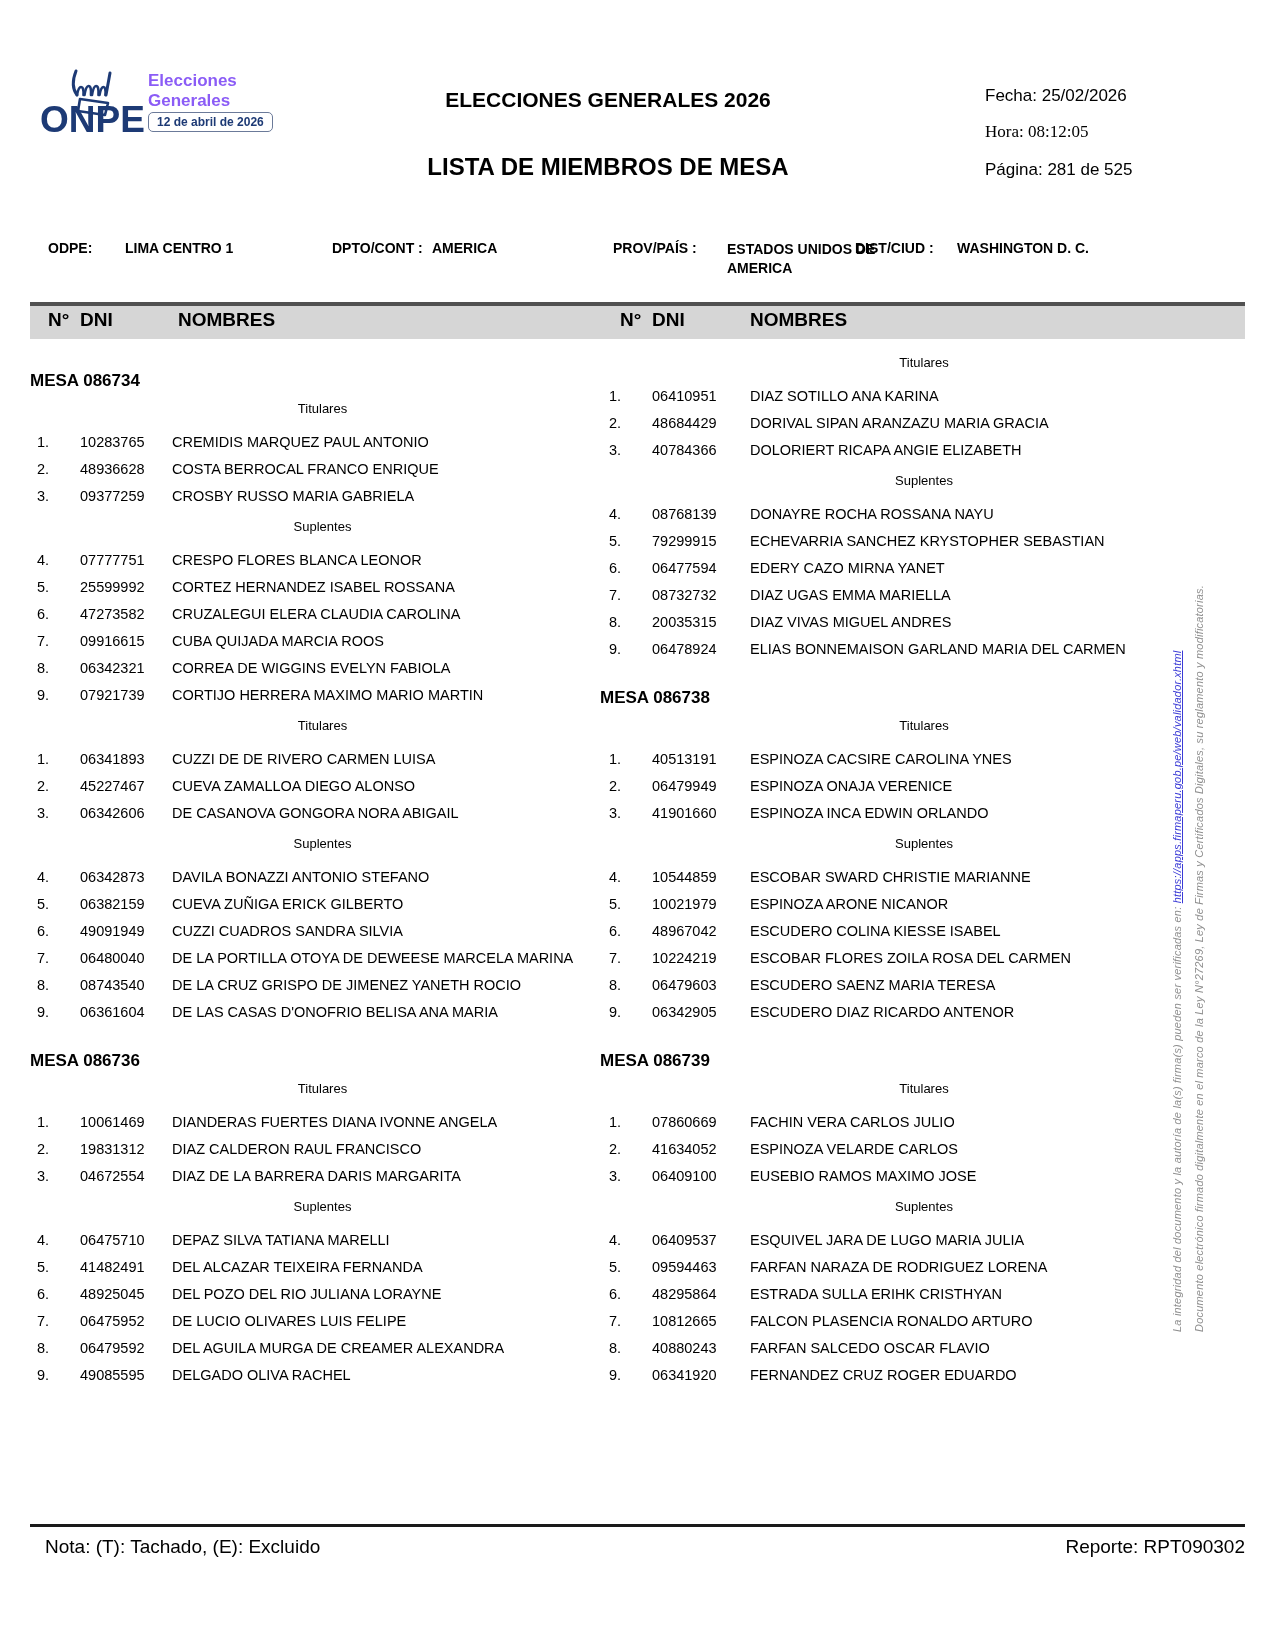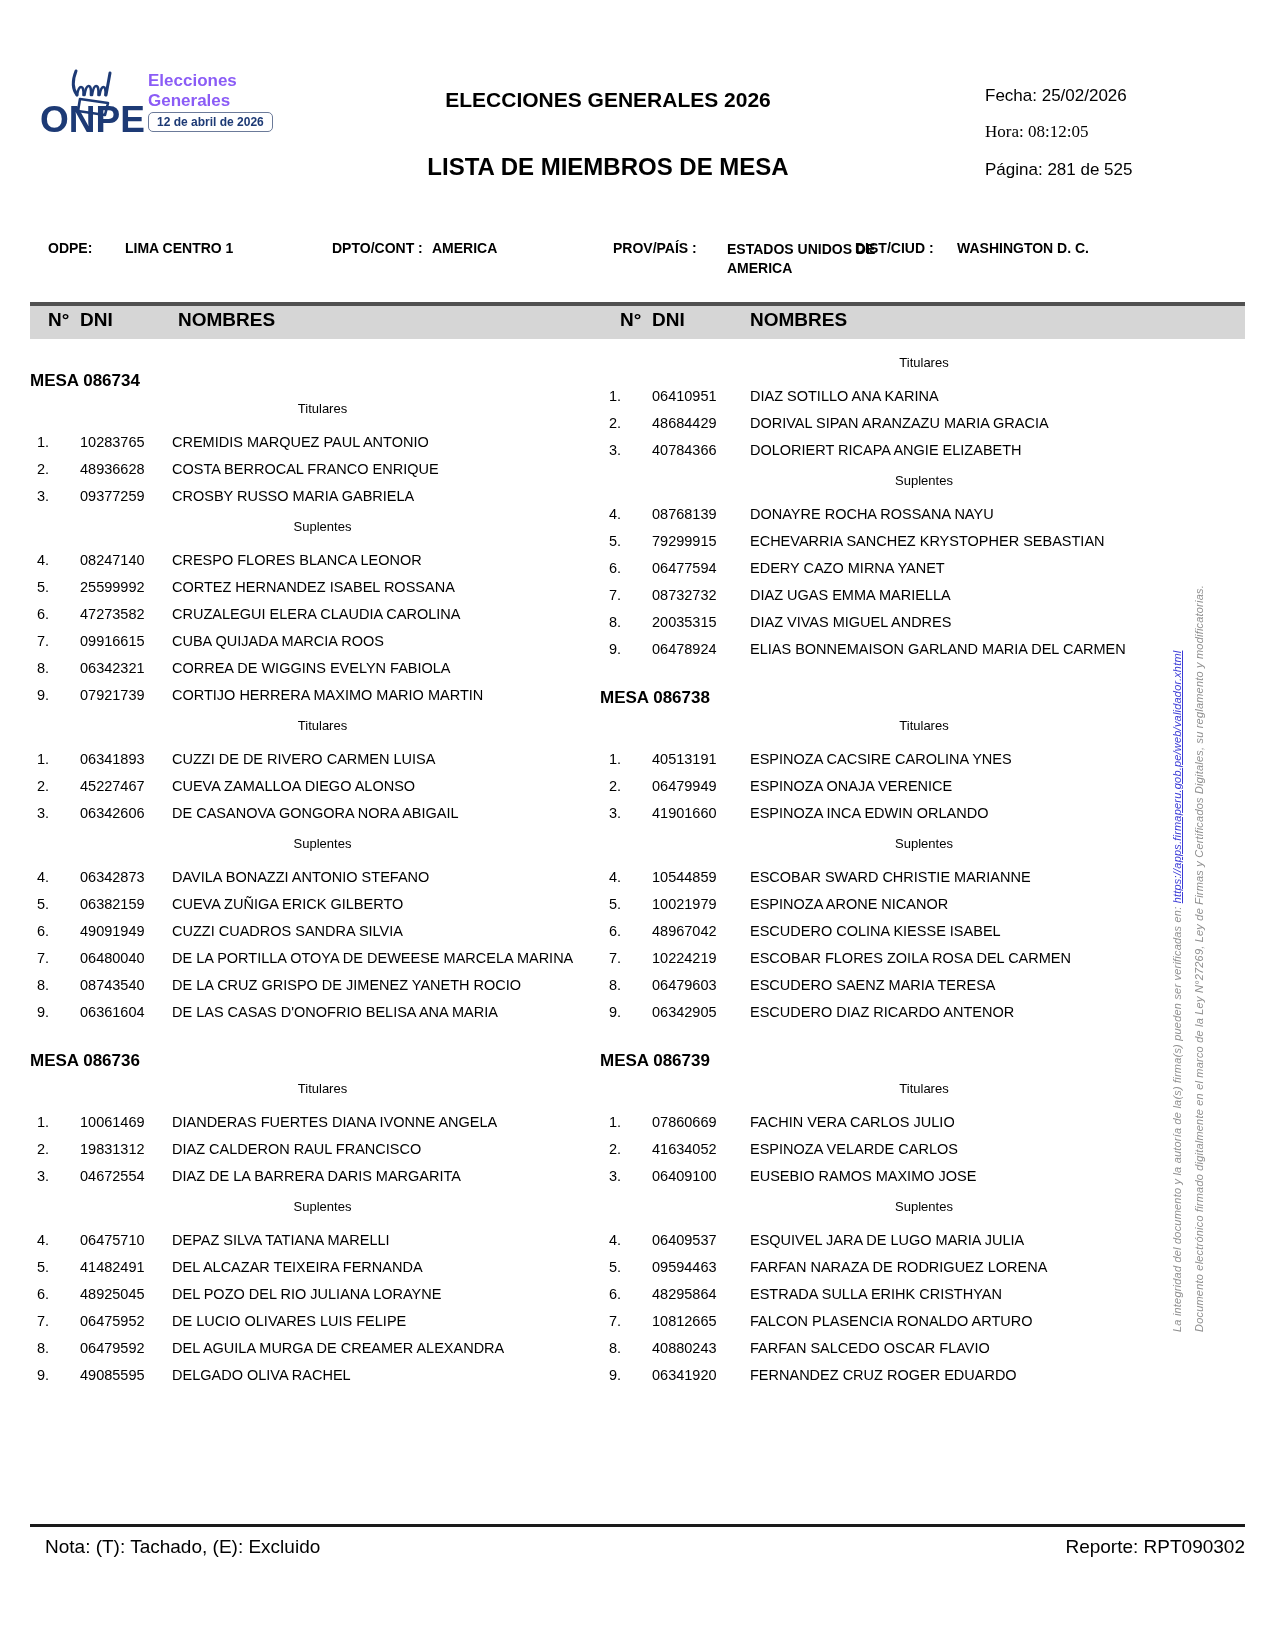--- a/index.html
+++ b/index.html
@@ -135,21 +135,21 @@
           <span class="cell-name">COSTA BERROCAL FRANCO ENRIQUE</span>
         </div>
         <div class="member-row">
           <span class="cell-num">3.</span>
           <span class="cell-dni">09377259</span>
           <span class="cell-name">CROSBY RUSSO MARIA GABRIELA</span>
         </div>
         <div class="group-label">Suplentes</div>
         <div class="member-row">
           <span class="cell-num">4.</span>
-          <span class="cell-dni">08247140</span>
+          <span class="cell-dni">07777751</span>
           <span class="cell-name">CRESPO FLORES BLANCA LEONOR</span>
         </div>
         <div class="member-row">
           <span class="cell-num">5.</span>
           <span class="cell-dni">25599992</span>
           <span class="cell-name">CORTEZ HERNANDEZ ISABEL ROSSANA</span>
         </div>
         <div class="member-row">
           <span class="cell-num">6.</span>
           <span class="cell-dni">47273582</span>

